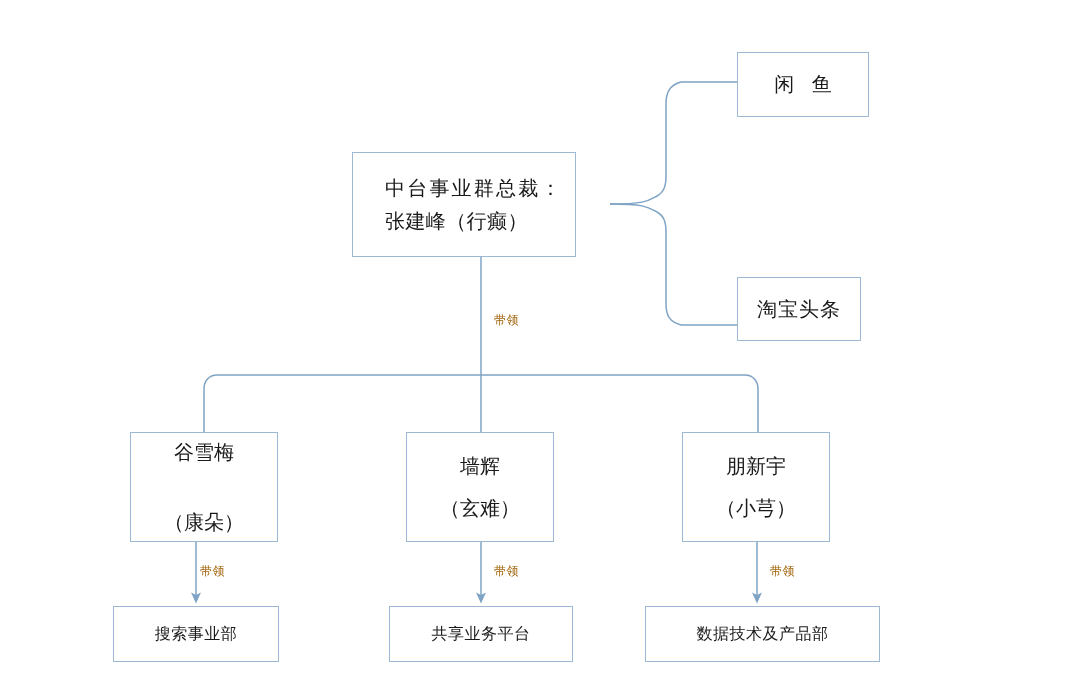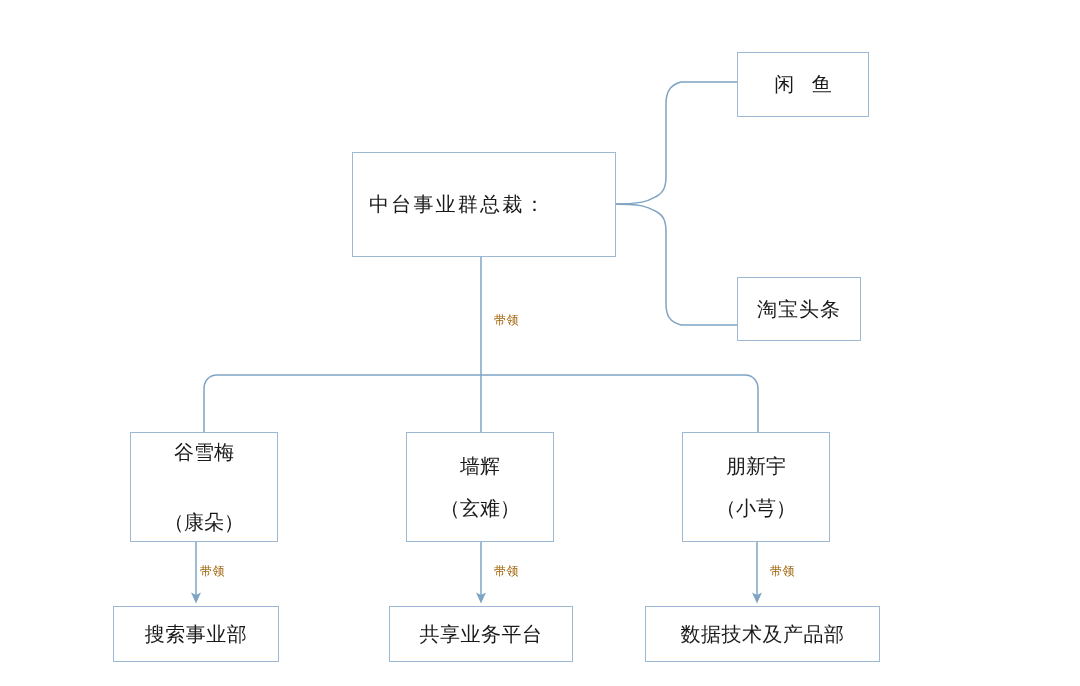--- a/index.html
+++ b/index.html
@@ -42,24 +42,24 @@
     color: #1a1a1a;
     line-height: 1.62;
     text-align: left;
     white-space: nowrap;
   }
   .node .line {
     display: block;
   }
   
   #node-president {
-    left: 352px;  top: 152px;  width: 264px; height: 105px;
+    left: 352px;  top: 152px;  width: 224px; height: 105px;
     font-size: 20px;
     align-items: flex-start;
-    padding-left: 16px;
+    padding-left: 32px;
   }
   #node-president .line1 { letter-spacing: 2.2px; }
   #node-president .line2 { letter-spacing: 0.4px; }
 
   #node-xianyu {
     left: 737px; top: 52px; width: 132px; height: 65px;
     font-size: 20px;
     letter-spacing: 6px;
     text-indent: 6px;
   }
@@ -75,21 +75,21 @@
     top: 432px;
   }
   #node-guxuemei { left: 130px; gap: 29px; }
   #node-qianghui  { left: 406px; }
   #node-pengxinyu { left: 682px; }
   .leader-box .line1 { margin-bottom: 9px; }
 
   .dept-box {
     height: 56px;
     top: 606px;
-    font-size: 20px;
+    font-size: 16px;
     letter-spacing: 0.5px;
   }
   #node-search   { left: 113px; width: 166px; }
   #node-shared   { left: 389px; width: 184px; }
   #node-data     { left: 645px; width: 235px; }
 
   
   .edge-label {
     position: absolute;
     z-index: 3;
@@ -136,20 +136,21 @@
     <g stroke="#7fa3c4" stroke-width="1.5" fill="none">
       <line x1="481" y1="542" x2="481" y2="598" marker-end="url(#arrowhead)"></line>
     </g>
     <g stroke="#7fa3c4" stroke-width="1.5" fill="none">
       <line x1="757" y1="542" x2="757" y2="598" marker-end="url(#arrowhead)"></line>
     </g>
   </svg>
 
   <div class="node" id="node-president">
     <span class="line line1">中台事业群总裁：</span>
+    <span class="line line2">张建峰（行癫）</span>
   </div>
 
   <div class="node" id="node-xianyu">
     <span class="line">闲&nbsp;鱼</span>
   </div>
 
   <div class="node" id="node-taobaotoutiao">
     <span class="line">淘宝头条</span>
   </div>
 

